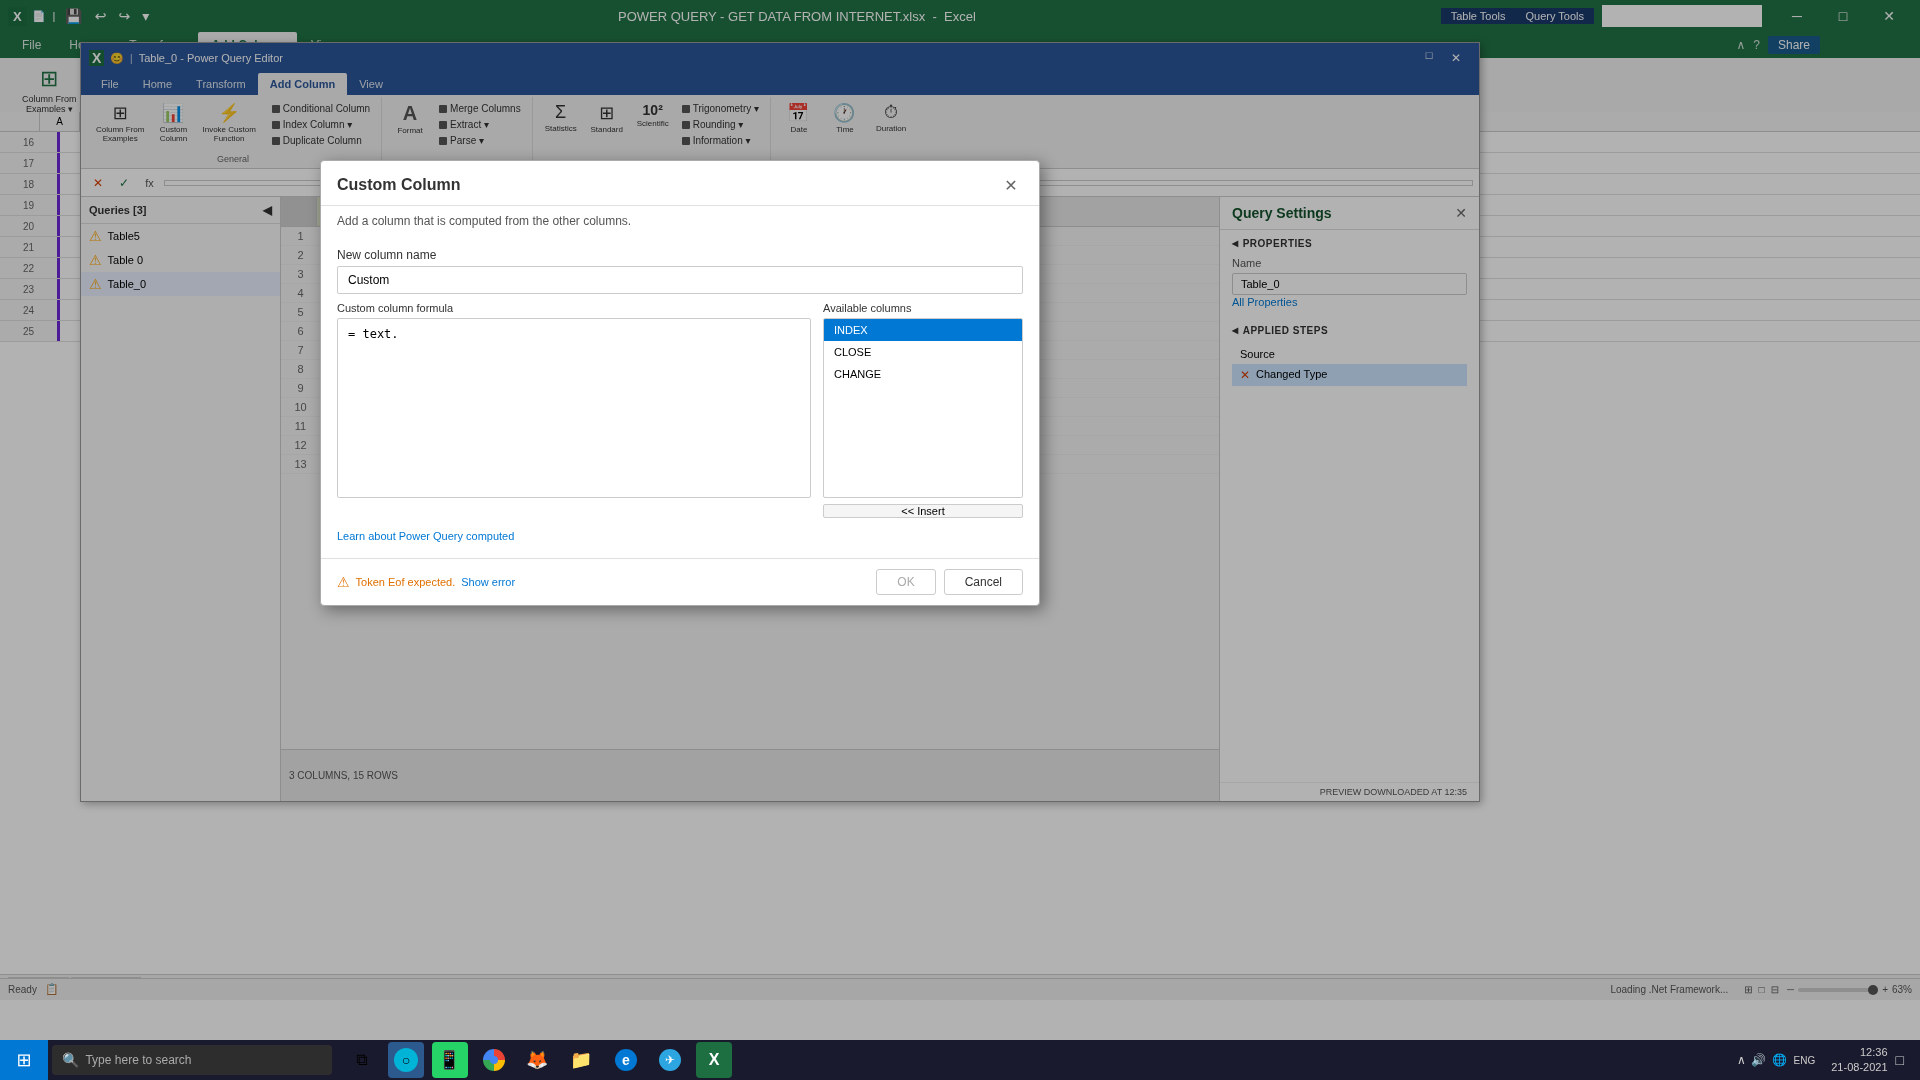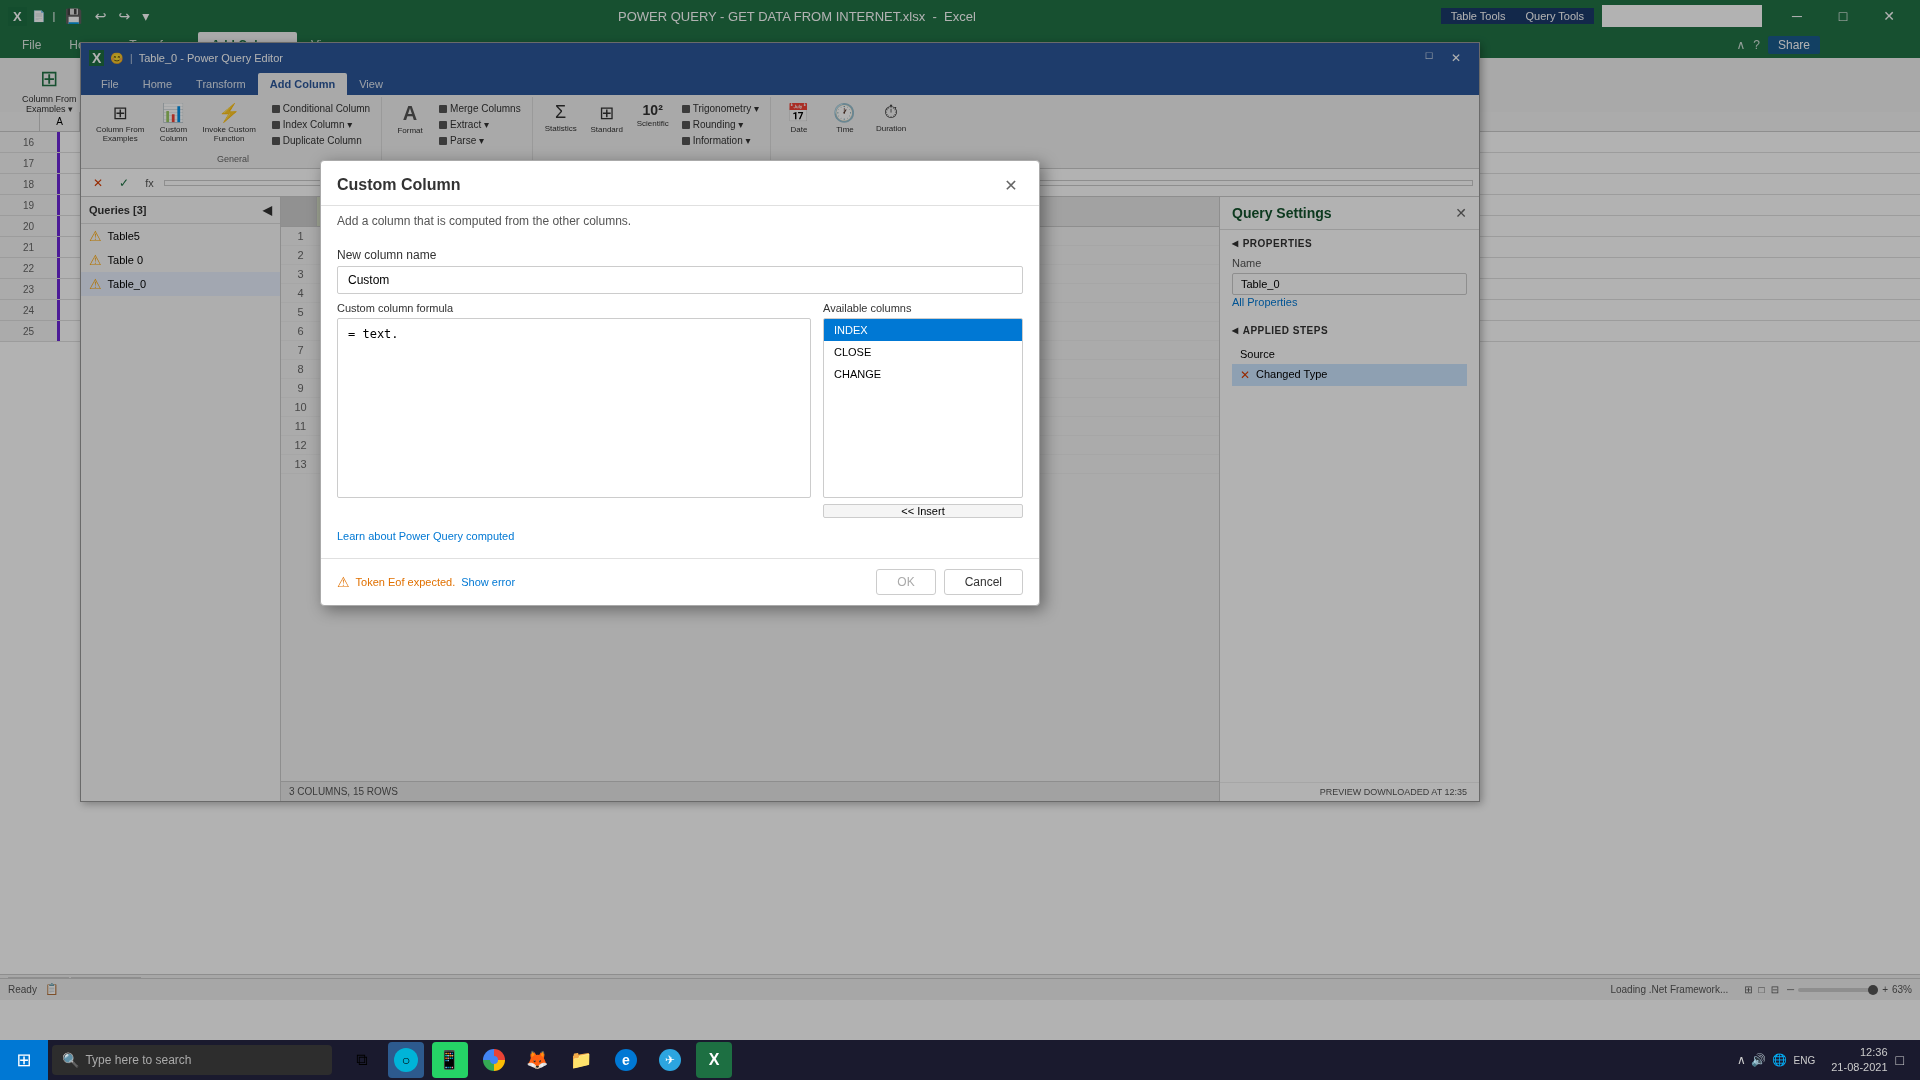--- a/index.html
+++ b/index.html
@@ -66,21 +66,21 @@
     .pq-main { flex: 1; display: flex; flex-direction: column; overflow: hidden; }
     .pq-table-header { display: flex; background: #e8e8e8; border-bottom: 1px solid #ccc; min-height: 30px; }
     .pq-col-header { padding: 4px 8px; font-size: 11px; font-weight: 600; border-right: 1px solid #ccc; display: flex; align-items: center; gap: 4px; cursor: pointer; }
     .pq-col-header.index { width: 40px; background: #d0d0d0; }
     .pq-col-header.data { min-width: 120px; }
     .pq-table-body { flex: 1; overflow-y: auto; }
     .pq-row { display: flex; border-bottom: 1px solid #eee; }
     .pq-cell { padding: 3px 8px; font-size: 11px; border-right: 1px solid #eee; display: flex; align-items: center; }
     .pq-cell.index { width: 40px; background: #f5f5f5; color: #666; justify-content: center; }
     .pq-cell.data { min-width: 120px; }
-    .pq-status { padding: 4px 8px; font-size: 10px; color: #555; background: #e8e8e8; border-top: 1px solid #ccc; }
+    .pq-status { padding: 20px 8px; font-size: 10px; color: #555; background: #e8e8e8; border-top: 1px solid #ccc; }
 
     
     .qs-panel { width: 260px; border-left: 1px solid #ccc; background: white; display: flex; flex-direction: column; }
     .qs-header { display: flex; align-items: center; justify-content: space-between; padding: 8px 12px; border-bottom: 1px solid #ddd; }
     .qs-title { font-size: 14px; font-weight: 600; color: #14532d; }
     .qs-close { cursor: pointer; font-size: 14px; color: #666; }
     .qs-section { padding: 8px 12px; }
     .qs-section-title { font-size: 10px; font-weight: 700; color: #333; text-transform: uppercase; letter-spacing: 0.5px; margin-bottom: 8px; display: flex; align-items: center; gap: 4px; }
     .qs-section-title::before { content: '◀'; font-size: 8px; }
     .qs-label { font-size: 11px; color: #555; margin-bottom: 4px; }

